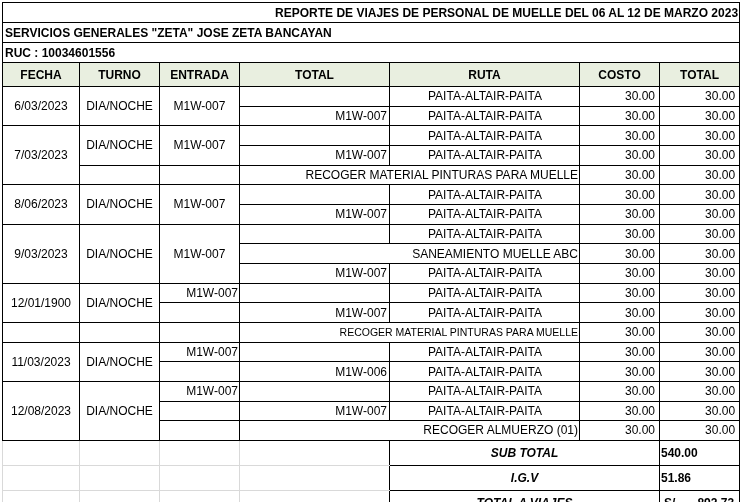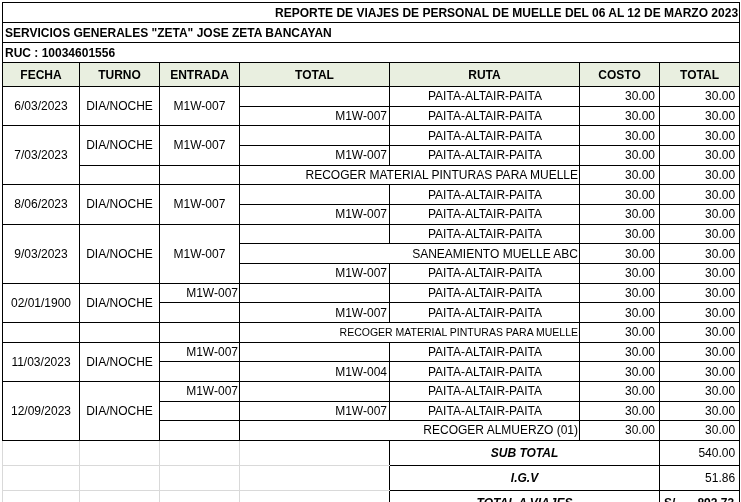--- a/index.html
+++ b/index.html
@@ -19,21 +19,21 @@
   .entrada-c{text-align:center;}
   .entrada-r{text-align:right;padding-right:1px;}
   .salida{text-align:right;padding-right:2px;}
   .ruta{text-align:center;padding-left:2px;}
   .num{text-align:right;padding-right:4px;}
   .activity{text-align:right;}
   .activity.small{font-size:10.5px;}
   .ghost{border:1px solid #D9D9D9;}
   .ghost-last{border:1px solid #D9D9D9;border-right:1px solid #000;}
   .tlabel{font-weight:bold;font-style:italic;text-align:center;}
-  .tval{font-weight:normal;text-align:right;padding-right:4px;}
+  .tval{font-weight:bold;padding-right:4px;}
   .acc{display:flex;justify-content:space-between;font-weight:bold;padding:0 4px 0 3px;}
 </style>
 </head>
 <body>
 
 <div class="sheet">
 <table>
   <colgroup>
     <col style="width:77px">
         <col style="width:80px">
@@ -134,21 +134,21 @@
     <td class="num">30.00</td>
   </tr>
   <tr class="data-row">
     <td class="salida">M1W-007</td>
     <td class="ruta">PAITA-ALTAIR-PAITA</td>
     <td class="num">30.00</td>
     <td class="num">30.00</td>
   </tr>
 
   <tr class="data-row">
-    <td rowspan="2" class="fecha">02/01/1900</td>
+    <td rowspan="2" class="fecha">12/01/1900</td>
     <td rowspan="2" class="turno">DIA/NOCHE</td>
     <td class="entrada-r">M1W-007</td>
     <td class="salida"></td>
     <td class="ruta">PAITA-ALTAIR-PAITA</td>
     <td class="num">30.00</td>
     <td class="num">30.00</td>
   </tr>
   <tr class="data-row">
     <td class="entrada-r"></td>
     <td class="salida">M1W-007</td>
@@ -170,28 +170,28 @@
     <td rowspan="2" class="fecha">11/03/2023</td>
     <td rowspan="2" class="turno">DIA/NOCHE</td>
     <td class="entrada-r">M1W-007</td>
     <td class="salida"></td>
     <td class="ruta">PAITA-ALTAIR-PAITA</td>
     <td class="num">30.00</td>
     <td class="num">30.00</td>
   </tr>
   <tr class="data-row">
     <td class="entrada-r"></td>
-    <td class="salida">M1W-004</td>
-    <td class="ruta">PAITA-ALTAIR-PAITA</td>
-    <td class="num">30.00</td>
-    <td class="num">30.00</td>
-  </tr>
-
-  <tr class="data-row">
-    <td rowspan="3" class="fecha">12/09/2023</td>
+    <td class="salida">M1W-006</td>
+    <td class="ruta">PAITA-ALTAIR-PAITA</td>
+    <td class="num">30.00</td>
+    <td class="num">30.00</td>
+  </tr>
+
+  <tr class="data-row">
+    <td rowspan="3" class="fecha">12/08/2023</td>
     <td rowspan="3" class="turno">DIA/NOCHE</td>
     <td class="entrada-r">M1W-007</td>
     <td class="salida"></td>
     <td class="ruta">PAITA-ALTAIR-PAITA</td>
     <td class="num">30.00</td>
     <td class="num">30.00</td>
   </tr>
   <tr class="data-row">
     <td class="entrada-r"></td>
     <td class="salida">M1W-007</td>

